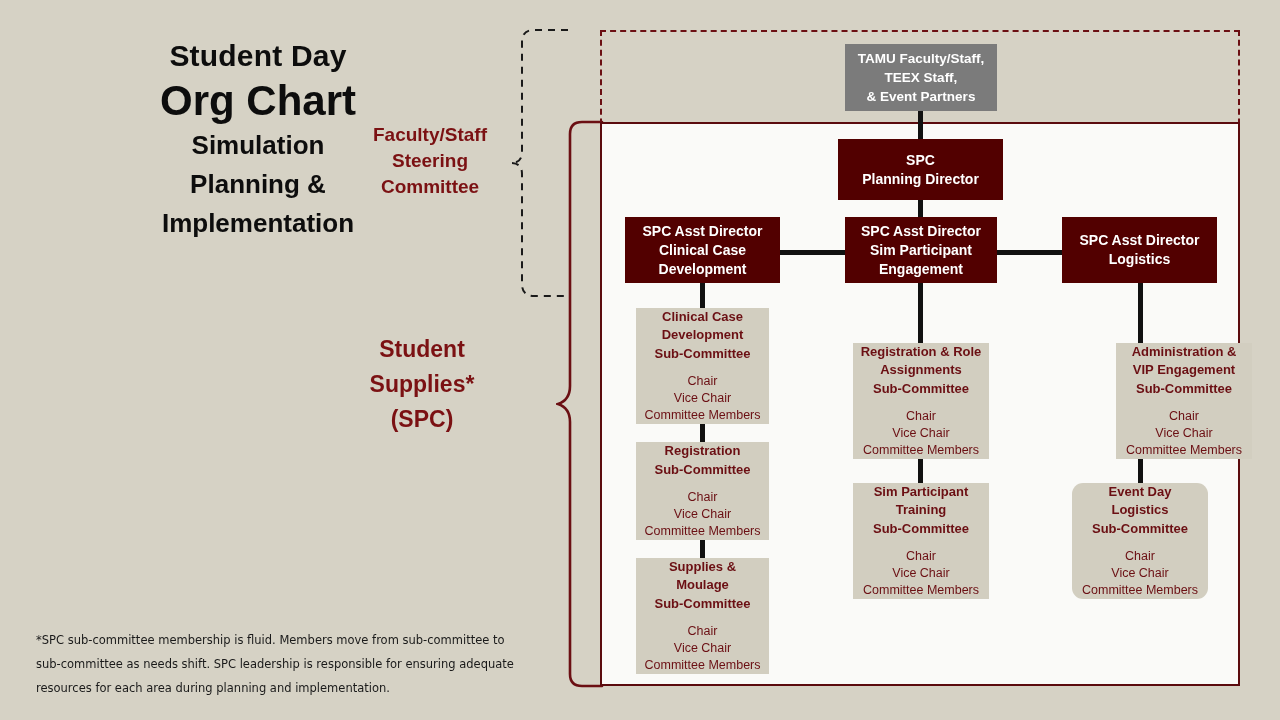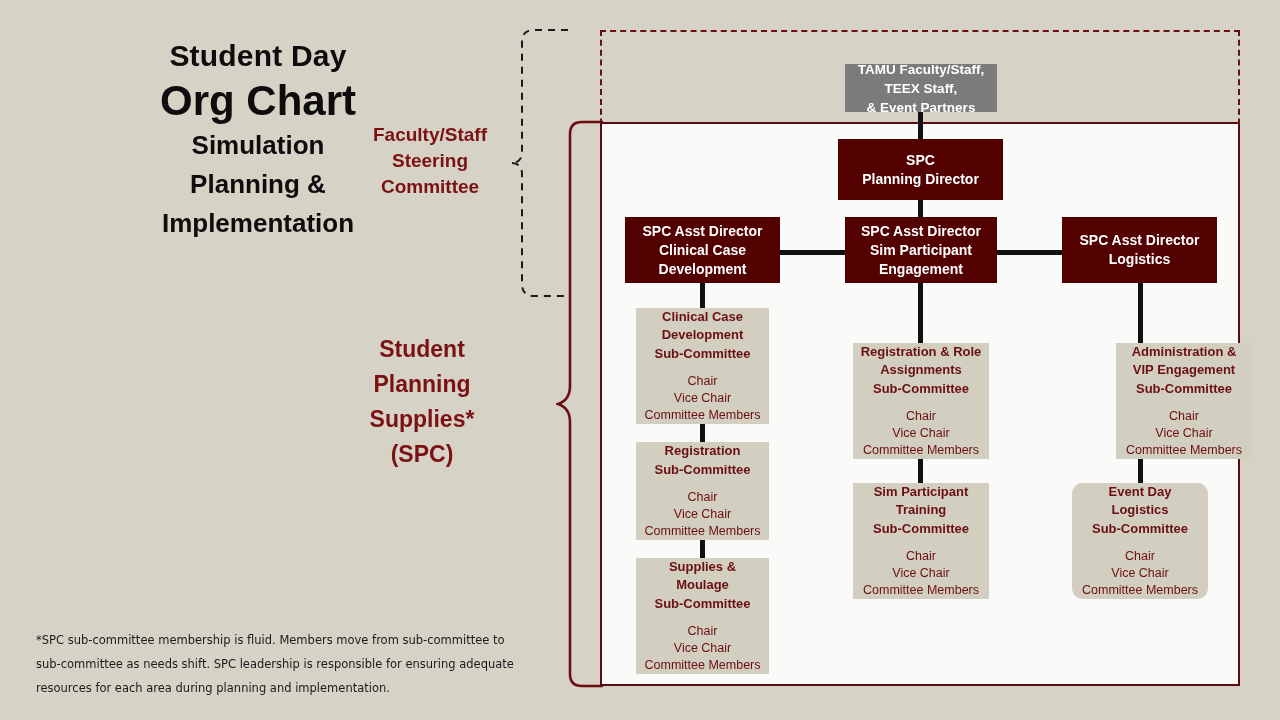--- a/index.html
+++ b/index.html
@@ -78,21 +78,20 @@
   </div>
 
   <div class="side-label" id="steering-label">
     <div>Faculty/Staff</div>
     <div>Steering</div>
     <div>Committee</div>
   </div>
 
   <div class="side-label" id="spc-label">
     <div>Student</div>
-    <div>Planning</div>
     <div>Supplies*</div>
     <div>(SPC)</div>
   </div>
 
   <div id="footnote">*SPC sub-committee membership is fluid.  Members move from sub-committee to sub-committee as needs shift.  SPC leadership is responsible for ensuring adequate resources for each area during planning and implementation.</div>
 
   <svg class="brace" style="left:508px;top:26px;" width="68" height="274" viewBox="0 0 68 274">
     <path d="M60 4 H26 Q14 4 14 16 V126 Q14 137 3 137 Q14 137 14 148 V258 Q14 270 26 270 H60" fill="none" stroke="#1a1a1a" stroke-width="2" stroke-dasharray="7,6"></path>
   </svg>
 
@@ -113,21 +112,21 @@
   <div class="conn v" style="left:700px;top:283px;height:25px;"></div>
   <div class="conn v" style="left:700px;top:424px;height:18px;"></div>
   <div class="conn v" style="left:700px;top:540px;height:18px;"></div>
 
   <div class="conn v" style="left:918px;top:283px;height:60px;"></div>
   <div class="conn v" style="left:918px;top:459px;height:24px;"></div>
 
   <div class="conn v" style="left:1138px;top:283px;height:60px;"></div>
   <div class="conn v" style="left:1138px;top:459px;height:24px;"></div>
 
-  <div class="node gray" style="left:845px;top:44px;width:152px;height:48px;margin-top:20px;">
+  <div class="node gray" style="left:845px;top:44px;width:152px;height:67px;">
     <div class="ttl">TAMU Faculty/Staff,</div>
     <div class="ttl">TEEX Staff,</div>
     <div class="ttl">&amp; Event Partners</div>
   </div>
 
   <div class="node maroon" style="left:838px;top:139px;width:165px;height:61px;">
     <div class="ttl">SPC</div>
     <div class="ttl">Planning Director</div>
   </div>
 

